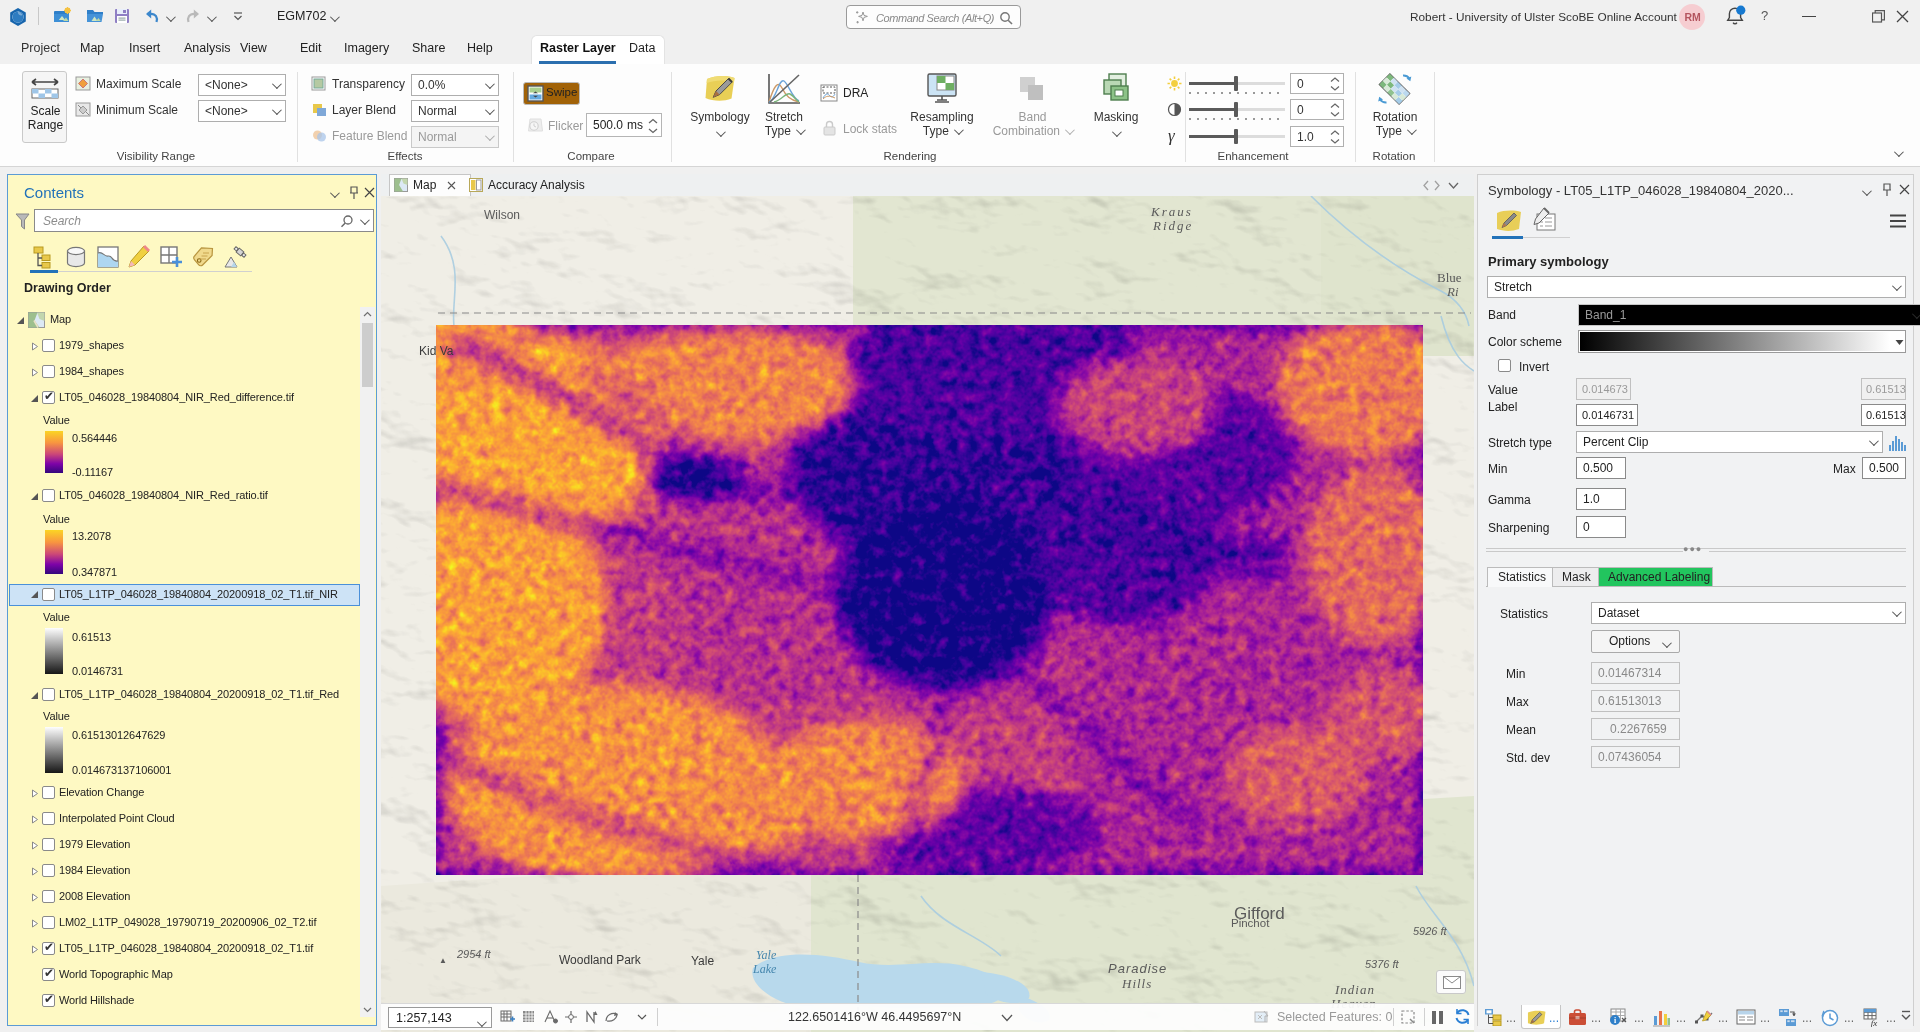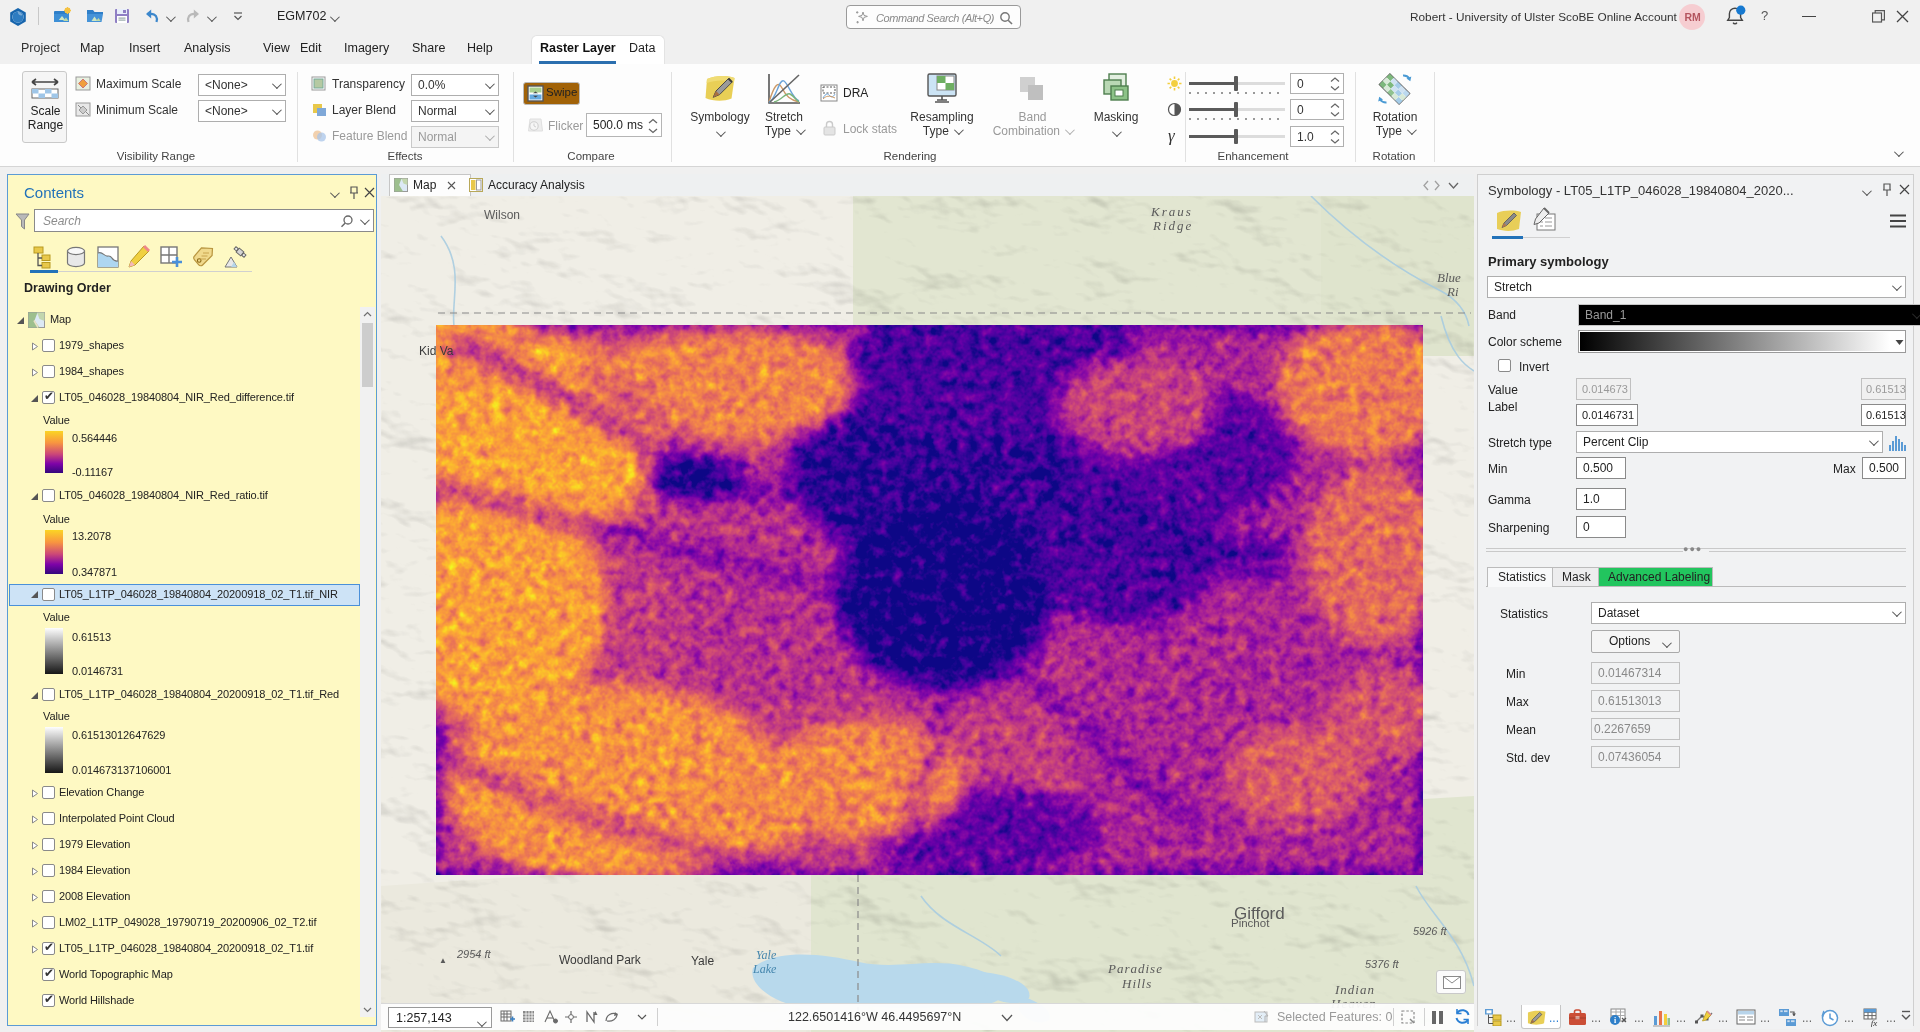--- a/index.html
+++ b/index.html
@@ -107,21 +107,21 @@
       </svg>
     <svg class="abs" style="left:1896px;top:10px" width="13" height="13" viewBox="0 0 13 13">
         <path d="M1 1 L12 12 M12 1 L1 12" stroke="#444" stroke-width="1.3"></path>
       </svg>
   </div>
   <div id="tabrow">
     <span class="rtab" style="left:21px;color:#333">Project</span>
     <span class="rtab" style="left:80px">Map</span>
     <span class="rtab" style="left:129px">Insert</span>
     <span class="rtab" style="left:184px">Analysis</span>
-    <span class="rtab" style="left:263px">View</span>
+    <span class="rtab" style="left:240px">View</span>
     <span class="rtab" style="left:300px">Edit</span>
     <span class="rtab" style="left:344px">Imagery</span>
     <span class="rtab" style="left:412px">Share</span>
     <span class="rtab" style="left:467px">Help</span>
     <div id="ctxgroup"></div>
     <span class="rtab" style="left:540px;font-weight:bold;color:#111">Raster Layer</span>
     <div class="abs" style="left:539px;top:28px;width:77px;height:3px;background:#2b6faf"></div>
     <span class="rtab" style="left:629px">Data</span>
   </div>
   <div id="ribbon">
@@ -610,28 +610,28 @@
           <path d="M2 430 C90 470 200 515 340 545" stroke="#181818" stroke-width="7" fill="none"></path>
           <path d="M0 160 C100 190 250 225 360 255 C420 271 450 272 475 268" stroke="#101010" stroke-width="8" fill="none"></path>
           <path d="M564 325 C630 390 700 450 764 505" stroke="#222" stroke-width="9" fill="none"></path>
           <path d="M514 355 C500 420 480 480 464 545" stroke="#262626" stroke-width="8" fill="none"></path>
         </g>
       </svg>
       <div id="maplabels" style="font-size:12px;color:#5a5a5a">
         <span class="abs" style="left:103px;top:12px">Wilson</span>
         <span class="abs" style="left:770px;top:8px;font-style:italic;font-family:'Liberation Serif',serif;font-size:13px;letter-spacing:2px">Kraus</span>
         <span class="abs" style="left:772px;top:22px;font-style:italic;font-family:'Liberation Serif',serif;font-size:13px;letter-spacing:2px">Ridge</span>
-        <span class="abs" style="left:1056px;top:74px;font-style:italic;font-family:'Liberation Serif',serif;font-size:13px">Blue</span>
+        <span class="abs" style="left:1056px;top:74px;font-family:'Liberation Serif',serif;font-size:13px">Blue</span>
         <span class="abs" style="left:1066px;top:88px;font-style:italic;font-family:'Liberation Serif',serif;font-size:13px">Ri</span>
         <span class="abs" style="left:38px;top:148px;color:#3a3a3a">Kid Va</span>
         <span class="abs" style="left:178px;top:757px;color:#3a3a3a">Woodland Park</span>
         <span class="abs" style="left:310px;top:758px;color:#3a3a3a">Yale</span>
         <span class="abs" style="left:375px;top:752px;font-style:italic;font-family:'Liberation Serif',serif;color:#4586ad">Yale</span>
         <span class="abs" style="left:372px;top:766px;font-style:italic;font-family:'Liberation Serif',serif;color:#4586ad">Lake</span>
-        <span class="abs" style="left:727px;top:765px;font-style:italic;font-family:Liberation Serif, serif;font-size:13px;letter-spacing:1px">Paradise</span>
+        <span class="abs" style="left:727px;top:765px;font-style:italic;font-family:Liberation Sans, sans-serif;font-size:13px;letter-spacing:1px">Paradise</span>
         <span class="abs" style="left:741px;top:780px;font-style:italic;font-family:'Liberation Serif',serif;font-size:13px;letter-spacing:1px">Hills</span>
         <span class="abs" style="left:853px;top:708px;font-size:17px">Gifford</span>
         <span class="abs" style="left:850px;top:721px;font-size:11.5px">Pinchot</span>
         <span class="abs" style="left:1032px;top:729px;font-size:11px;font-style:italic">5926 ft</span>
         <span class="abs" style="left:76px;top:752px;font-size:11px;font-style:italic">2954 ft</span>
         <span class="abs" style="left:58px;top:760px;font-size:8px">▲</span>
         <span class="abs" style="left:984px;top:762px;font-size:11px;font-style:italic">5376 ft</span>
         <span class="abs" style="left:954px;top:786px;font-style:italic;font-family:'Liberation Serif',serif;font-size:13px;letter-spacing:1px">Indian</span>
         <span class="abs" style="left:950px;top:800px;font-style:italic;font-family:'Liberation Serif',serif;font-size:13px;letter-spacing:1px">Heaven</span>
       </div>
@@ -809,21 +809,21 @@
     <span class="abs" style="left:28px;top:492px">Min</span>
     <div class="abs" style="left:113px;top:487px;width:89px;height:22px;background:#f1f2f3;border:1px solid #c0c0c0">
         <span class="abs" style="left:6px;top:3px;color:#8a8a8a">0.01467314</span>
       </div>
     <span class="abs" style="left:28px;top:520px">Max</span>
     <div class="abs" style="left:113px;top:515px;width:89px;height:22px;background:#f1f2f3;border:1px solid #c0c0c0">
         <span class="abs" style="left:6px;top:3px;color:#8a8a8a">0.61513013</span>
       </div>
     <span class="abs" style="left:28px;top:548px">Mean</span>
     <div class="abs" style="left:113px;top:543px;width:89px;height:22px;background:#f1f2f3;border:1px solid #c0c0c0">
-        <span class="abs" style="left:2px;top:3px;color:#8a8a8a">0.2267659</span>
+        <span class="abs" style="left:18px;top:3px;color:#8a8a8a">0.2267659</span>
       </div>
     <span class="abs" style="left:28px;top:576px">Std. dev</span>
     <div class="abs" style="left:113px;top:571px;width:89px;height:22px;background:#f1f2f3;border:1px solid #c0c0c0">
         <span class="abs" style="left:6px;top:3px;color:#8a8a8a">0.07436054</span>
       </div>
 
     <div class="abs" style="left:0;top:830px;width:435px;height:24px;background:#f1f2f3">
       <svg class="abs" style="left:6px;top:3px" width="20" height="18" viewBox="0 0 20 18">
           <rect x="1" y="1" width="8" height="5.5" fill="#5b9bd5"></rect>
           <rect x="2.5" y="2.3" width="5" height="3" fill="#fff"></rect>

